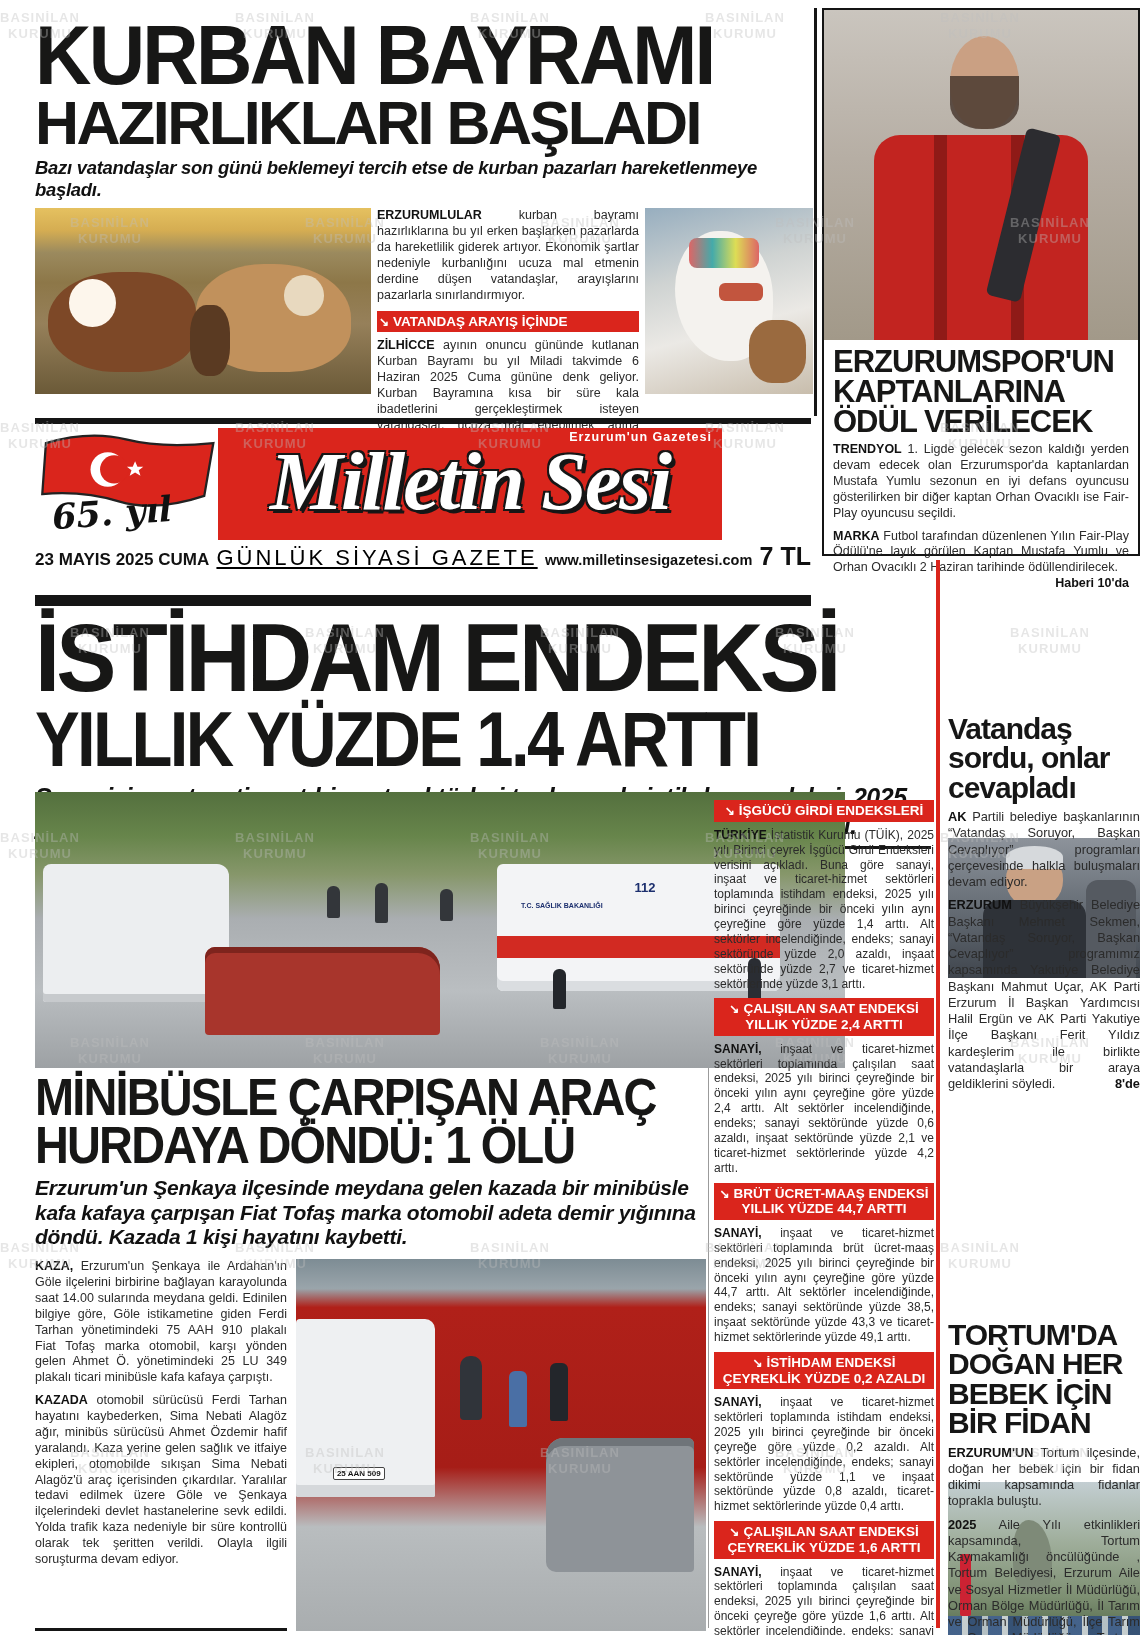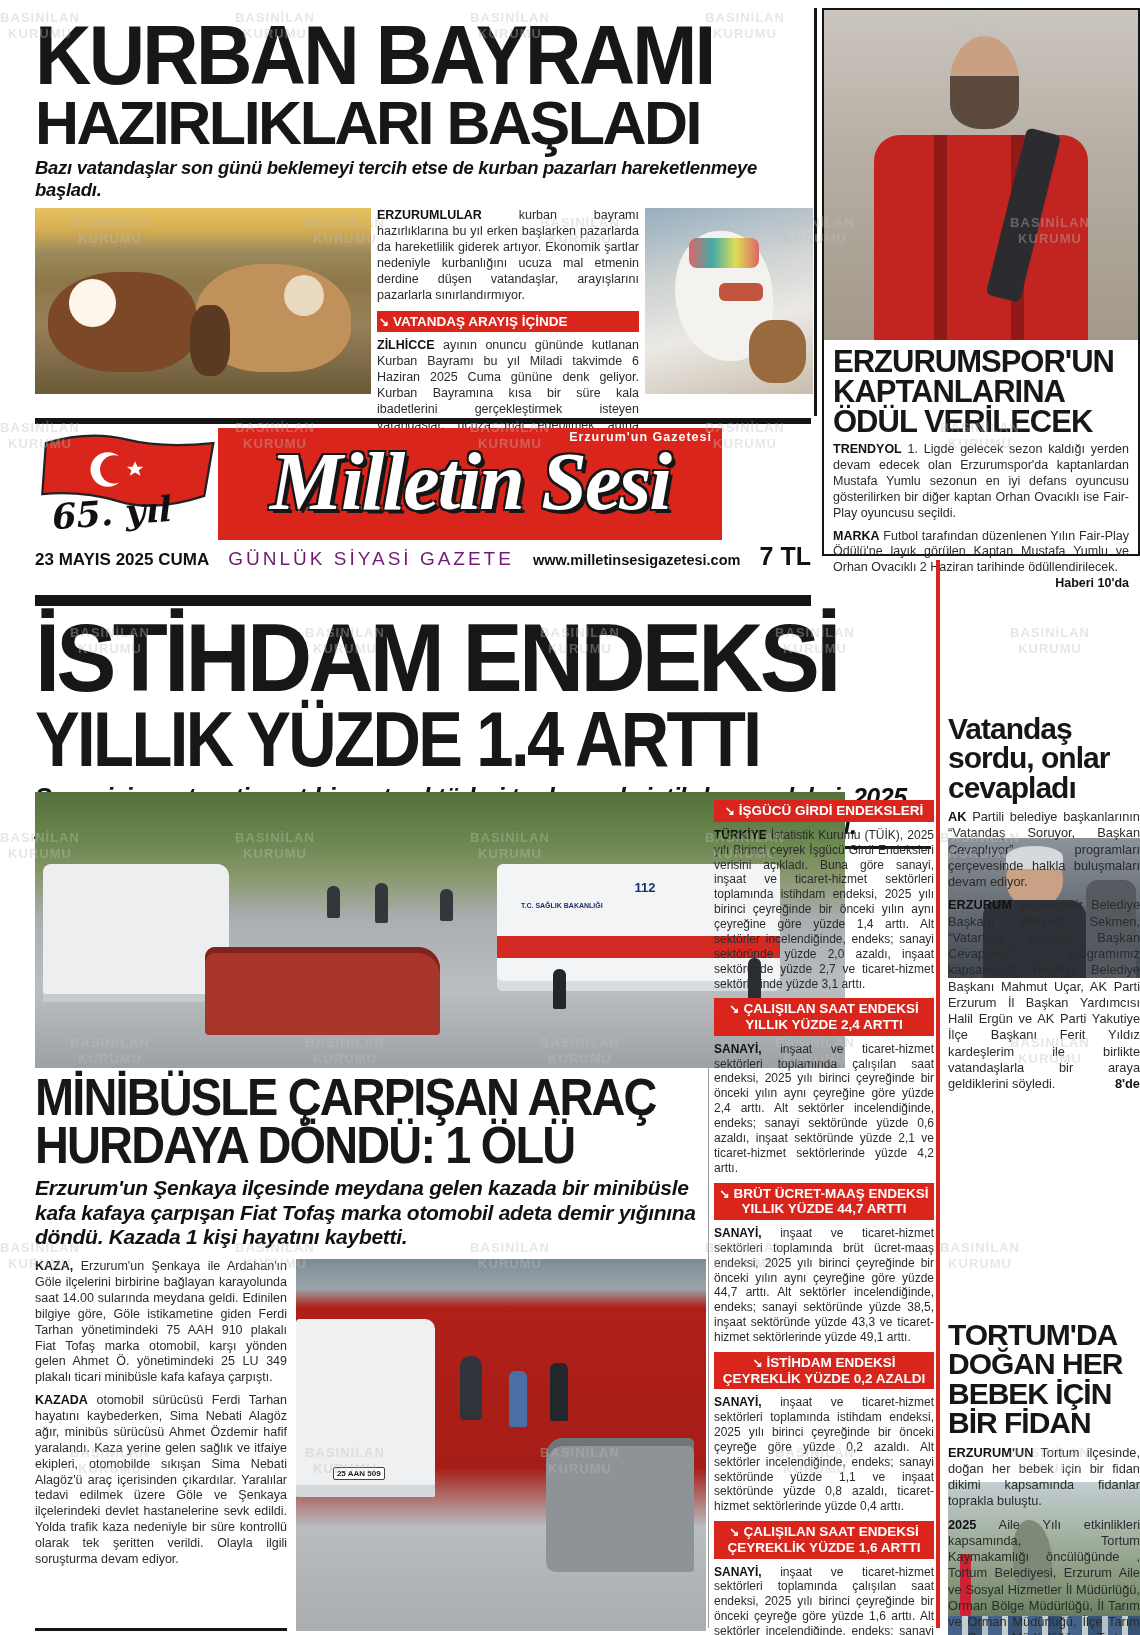--- a/index.html
+++ b/index.html
@@ -33,21 +33,21 @@
   .spor p{margin:0 9px 7px 9px;}
   
   .mast-red{background:#da251c;}
   .mast-title{color:#fff;font-family:"Liberation Serif",serif;font-style:italic;font-weight:bold;
     font-size:82px;text-align:center;line-height:108px;letter-spacing:-2px;
     text-shadow:-2px -2px 0 #161616,2px -2px 0 #161616,-2px 2px 0 #161616,2px 2px 0 #161616,4px 4px 0 #161616;}
   .mast-tag{position:absolute;top:2px;right:10px;color:#fff;font-size:12.5px;font-weight:bold;letter-spacing:1px;}
   .age{font-family:"DejaVu Serif",serif;font-style:italic;font-weight:bold;font-size:35px;color:#111;transform:rotate(-4deg);}
   .mastrow{display:flex;align-items:baseline;justify-content:space-between;}
   .m-date{font-weight:bold;font-size:17px;color:#111;}
-  .m-kind{font-size:19px;letter-spacing:3px;color:#701a75;}
+  .m-kind{font-size:22px;letter-spacing:3px;color:#000000;text-decoration:underline;}
   .m-site{font-weight:bold;font-size:14.5px;color:#111;}
   .m-price{font-weight:bold;font-size:25px;color:#111;}
   
   .side-h{font-size:30px;font-weight:bold;line-height:.98;letter-spacing:-1px;color:#161616;margin:8px 0 7px 0;}
   .side p{font-size:12.8px;}
   
   .photo{position:relative;overflow:hidden;background:#999;}
   .ph-shape{position:absolute;}
   .fig{position:absolute;width:13px;height:32px;background:#33363a;border-radius:6px 6px 2px 2px;}
   .amb-word{position:absolute;font-weight:bold;color:#1c2f6e;}

